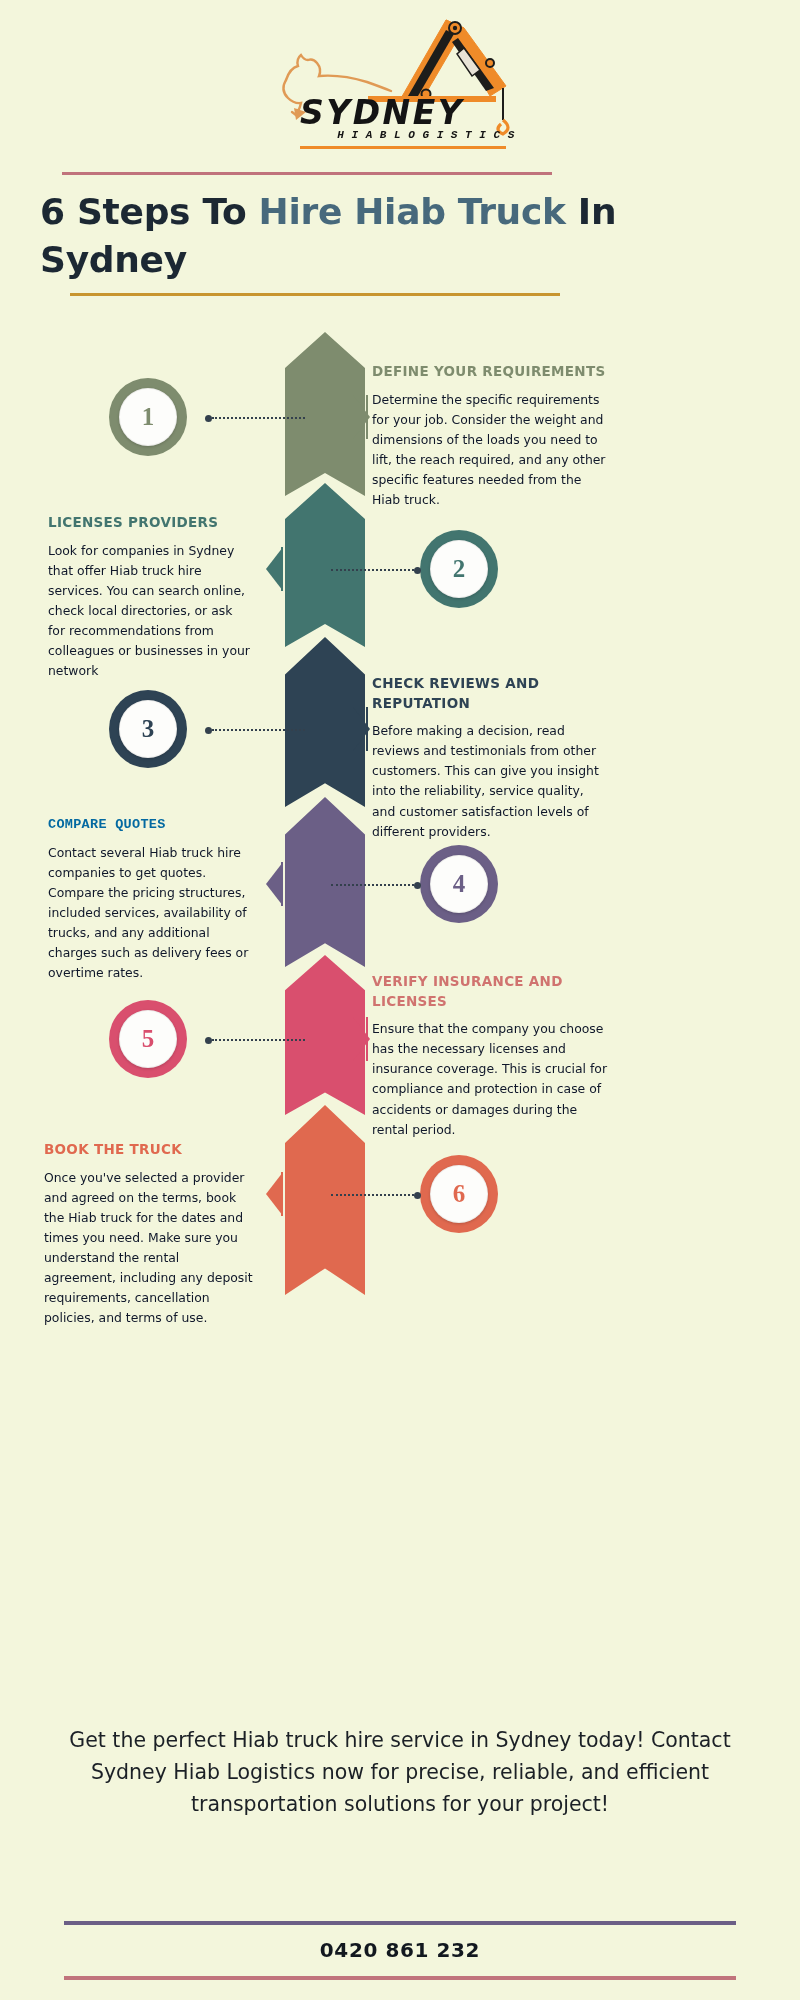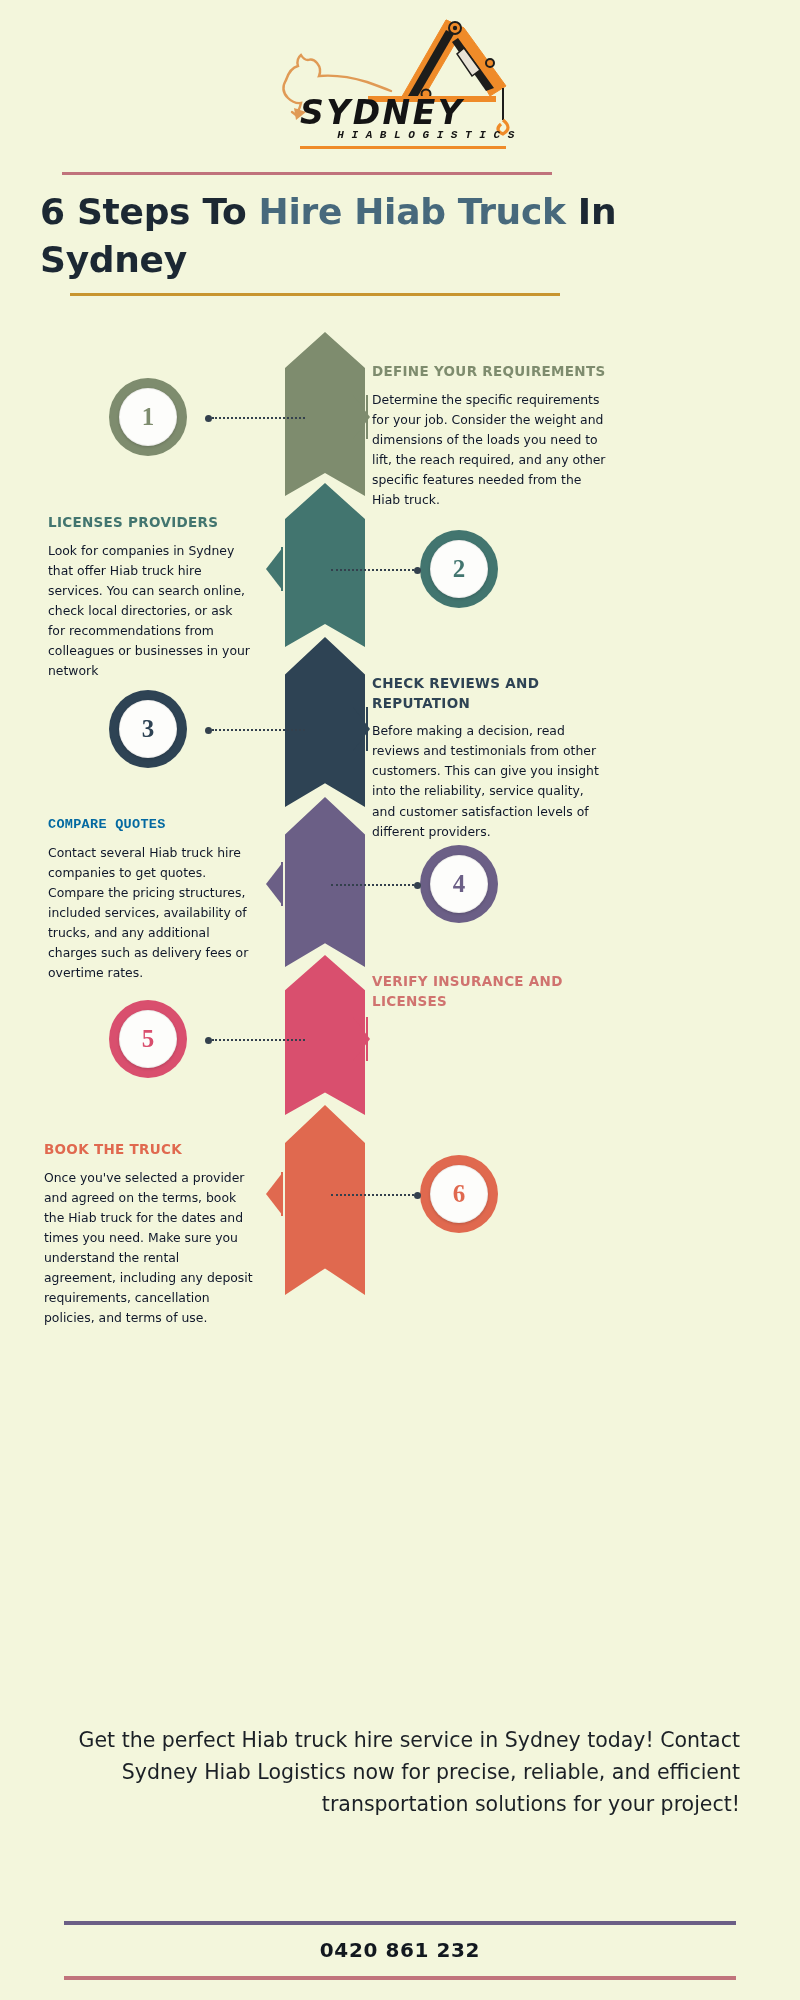--- a/index.html
+++ b/index.html
@@ -68,21 +68,21 @@
     font-size:13.5px; font-weight:bold; letter-spacing:.3px;
     line-height:1.45; margin-bottom:8px;
   }
   .block .body-txt {
     font-size:12.4px; line-height:1.62; color:#0f172a;
   }
 
   
   .cta {
     position:absolute; left:60px; top:1725px; width:680px;
-    text-align:right; font-size:20.5px; line-height:1.55; color:#1b2026;
+    text-align:center; font-size:20.5px; line-height:1.55; color:#1b2026;
   }
 
   
   .foot-line-1 {
     position:absolute; left:64px; top:1921px; width:672px; height:4px;
     background:#6b5f86;
   }
   .foot-line-2 {
     position:absolute; left:64px; top:1976px; width:672px; height:4px;
     background:#c0737c;
@@ -231,20 +231,21 @@
   </div>
 </div>
 <div class="connector" style="left:205px; top:1035px; width:100px;">
   <div class="bead"></div>
   <div class="dots"></div>
 </div>
 <div class="tick" style="left:366px; top:1017px; background:#d94f6e;"></div>
 <div style="position:absolute; left:353px; top:1017px; width:17px; height:44px; background:#d94f6e; clip-path:polygon(0% 0%,100% 50%,0% 100%);"></div>
 <div class="block" style="left:372px; top:972px; width:238px;">
   <div class="head" style="color:#d0736f;">VERIFY INSURANCE AND LICENSES</div>
+  <div class="body-txt"> Ensure that the company you choose has the necessary licenses and insurance coverage. This is crucial for compliance and protection in case of accidents or damages during the rental period.</div>
 </div>
 
 <div class="circle" style="left:420px; top:1155px; background:#e0694f;">
   <div class="ring2">
     <span class="num" style="color:#e0694f;">6</span>
   </div>
 </div>
 <div class="connector" style="left:331px; top:1190px; width:90px; flex-direction:row-reverse;">
   <div class="bead"></div>
   <div class="dots"></div>

